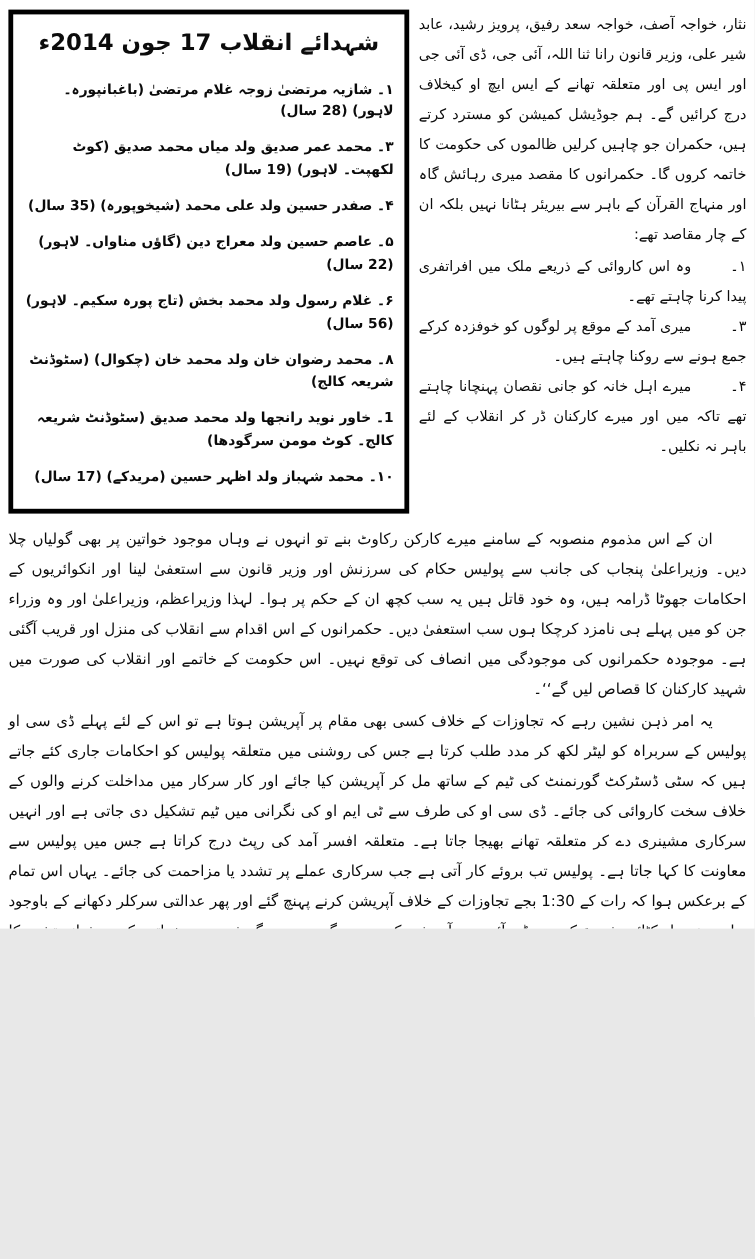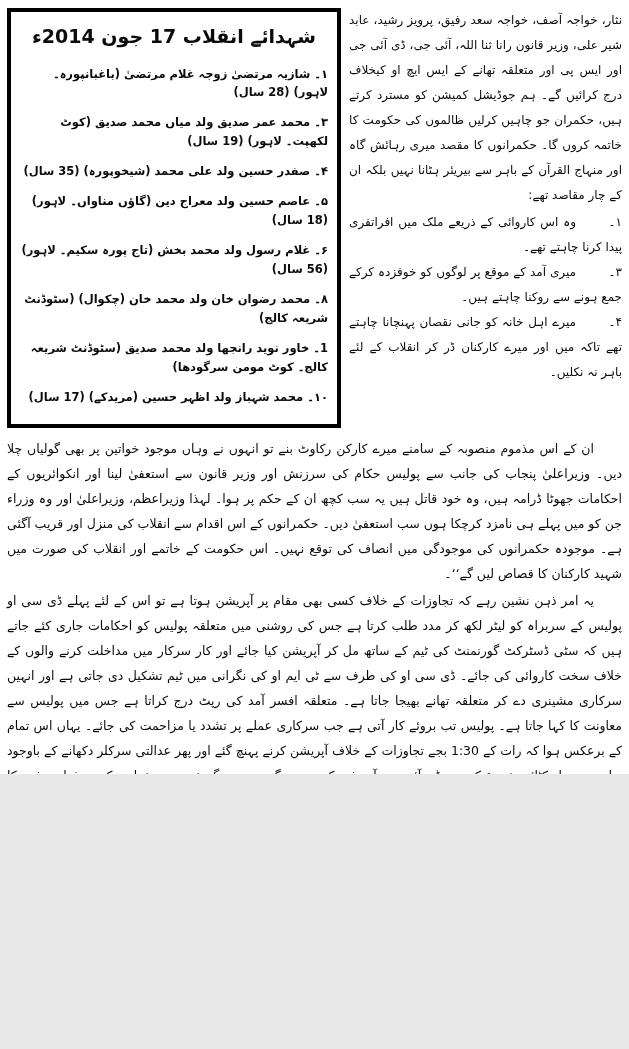--- a/index.html
+++ b/index.html
@@ -70,21 +70,21 @@
 
 <div class="page">
 
   <div class="top">
 
     <div class="martyrs-box">
       <div class="box-title">شہدائے انقلاب 17 جون 2014ء</div>
       <div class="box-item">۱۔ شازیہ مرتضیٰ زوجہ غلام مرتضیٰ (باغبانپورہ۔ لاہور) (28 سال)</div>
       <div class="box-item">۳۔ محمد عمر صدیق ولد میاں محمد صدیق (کوٹ لکھپت۔ لاہور) (19 سال)</div>
       <div class="box-item">۴۔ صفدر حسین ولد علی محمد (شیخوپورہ) (35 سال)</div>
-      <div class="box-item">۵۔ عاصم حسین ولد معراج دین (گاؤں مناواں۔ لاہور) (18 سال)</div>
+      <div class="box-item">۵۔ عاصم حسین ولد معراج دین (گاؤں مناواں۔ لاہور) (22 سال)</div>
       <div class="box-item">۶۔ غلام رسول ولد محمد بخش (تاج پورہ سکیم۔ لاہور) (56 سال)</div>
       <div class="box-item">۸۔ محمد رضوان خان ولد محمد خان (چکوال) (سٹوڈنٹ شریعہ کالج)</div>
       <div class="box-item">1۔ خاور نوید رانجھا ولد محمد صدیق (سٹوڈنٹ شریعہ کالج۔ کوٹ مومن سرگودھا)</div>
       <div class="box-item">۱۰۔ محمد شہباز ولد اظہر حسین (مریدکے) (17 سال)</div>
     </div>
 
     <div class="rightcol">
       <p class="col-intro">نثار، خواجہ آصف، خواجہ سعد رفیق، پرویز رشید، عابد شیر علی، وزیر قانون رانا ثنا اللہ، آئی جی، ڈی آئی جی اور ایس پی اور متعلقہ تھانے کے ایس ایچ او کیخلاف درج کرائیں گے۔ ہم جوڈیشل کمیشن کو مسترد کرتے ہیں، حکمران جو چاہیں کرلیں ظالموں کی حکومت کا خاتمہ کروں گا۔ حکمرانوں کا مقصد میری رہائش گاہ اور منہاج القرآن کے باہر سے بیریئر ہٹانا نہیں بلکہ ان کے چار مقاصد تھے:</p>
       <div class="objective">
         <span class="obj-num">۱۔</span><span>وہ اس کاروائی کے ذریعے ملک میں افراتفری پیدا کرنا چاہتے تھے۔</span>

